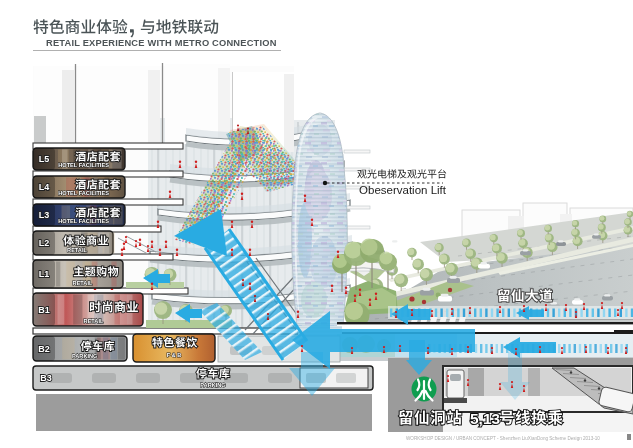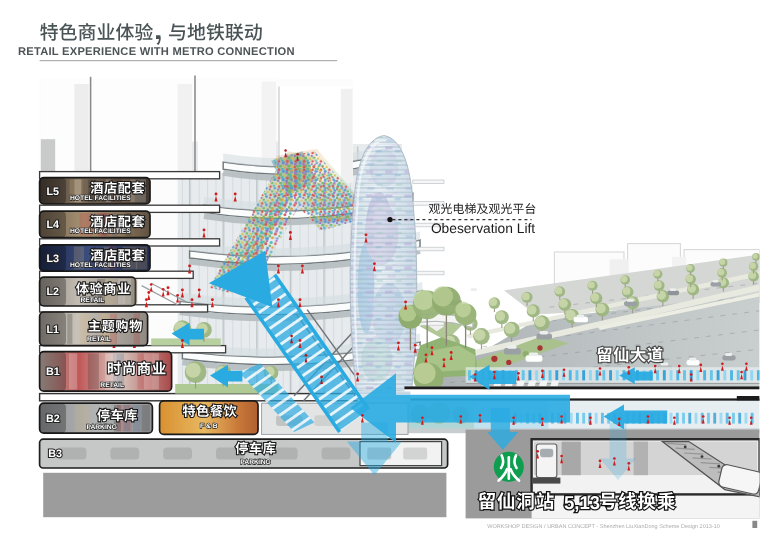--- a/index.html
+++ b/index.html
@@ -1,16 +1,16 @@
 <!DOCTYPE html>
 <html><head><meta charset="utf-8">
 <style>
 html,body{margin:0;padding:0;background:#fff;width:633px;height:448px;overflow:hidden}
 *{box-sizing:border-box}
-.title-en{position:absolute;left:15px;top:38px;font:bold 9.3px "Liberation Sans",sans-serif;letter-spacing:0.2px;color:#4d5457}
+.title-en{position:absolute;left:46px;top:38px;font:bold 9.3px "Liberation Sans",sans-serif;letter-spacing:0.2px;color:#4d5457}
 .rule{position:absolute;left:33px;top:50px;width:248px;height:1px;background:#b0b0b0}
 </style></head>
 <body>
 
 <div class="title-en">RETAIL EXPERIENCE WITH METRO CONNECTION</div>
 
 <div class="rule"></div>
 <svg width="633" height="448" viewBox="0 0 633 448" style="position:absolute;left:0;top:0">
 <defs>
 

